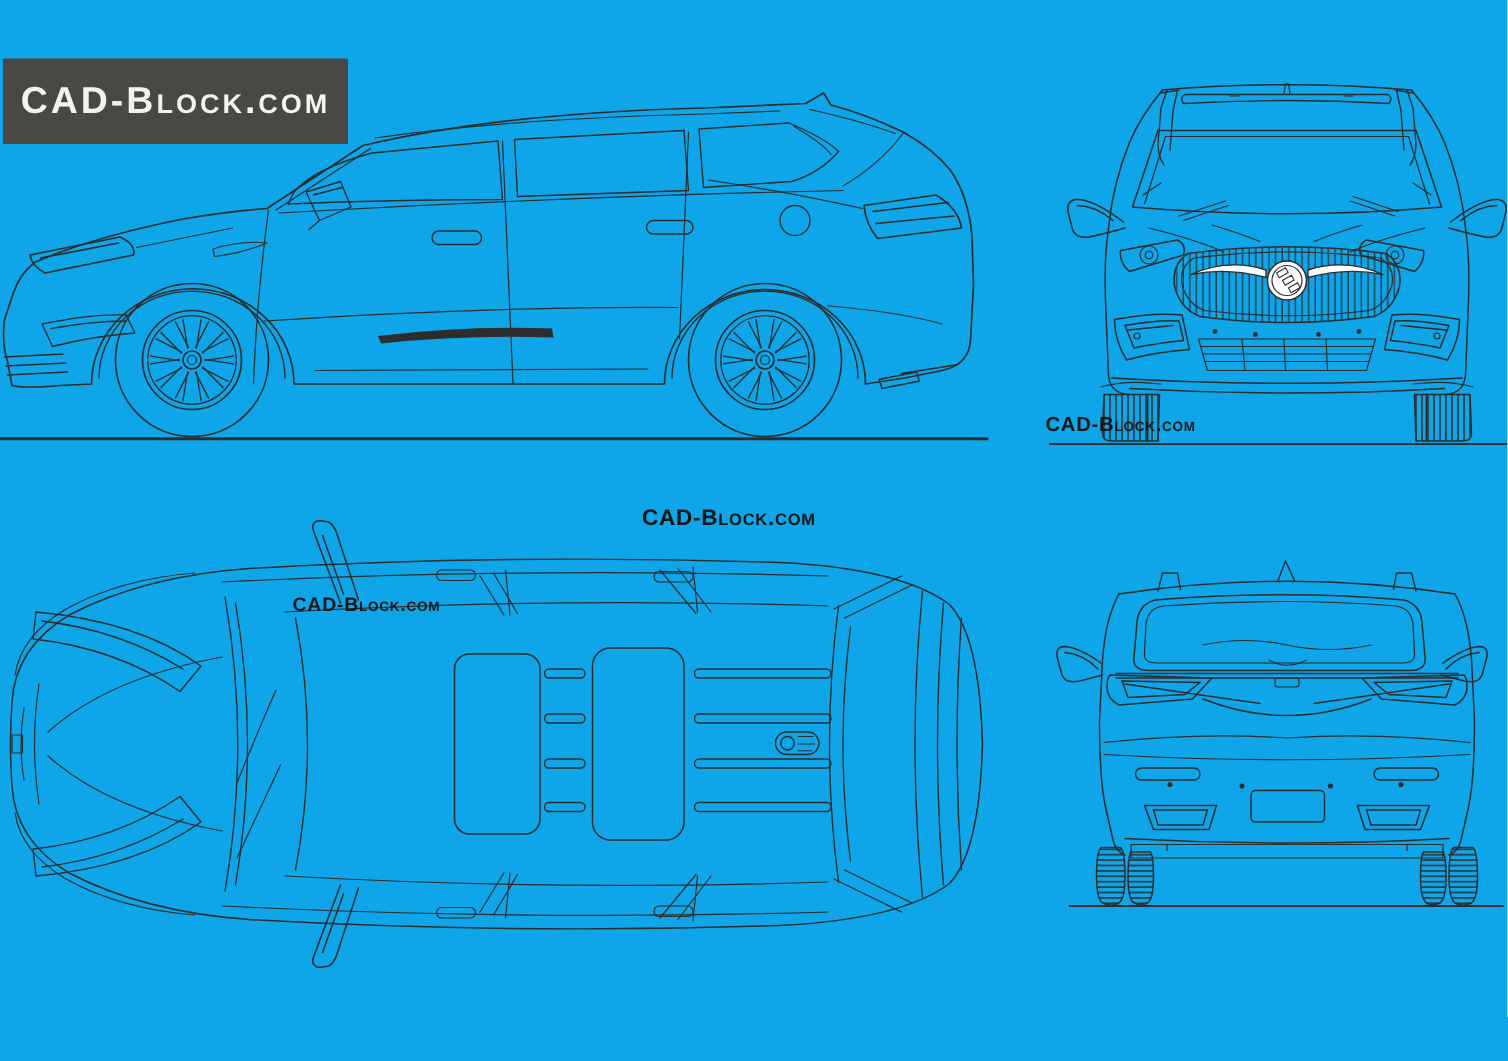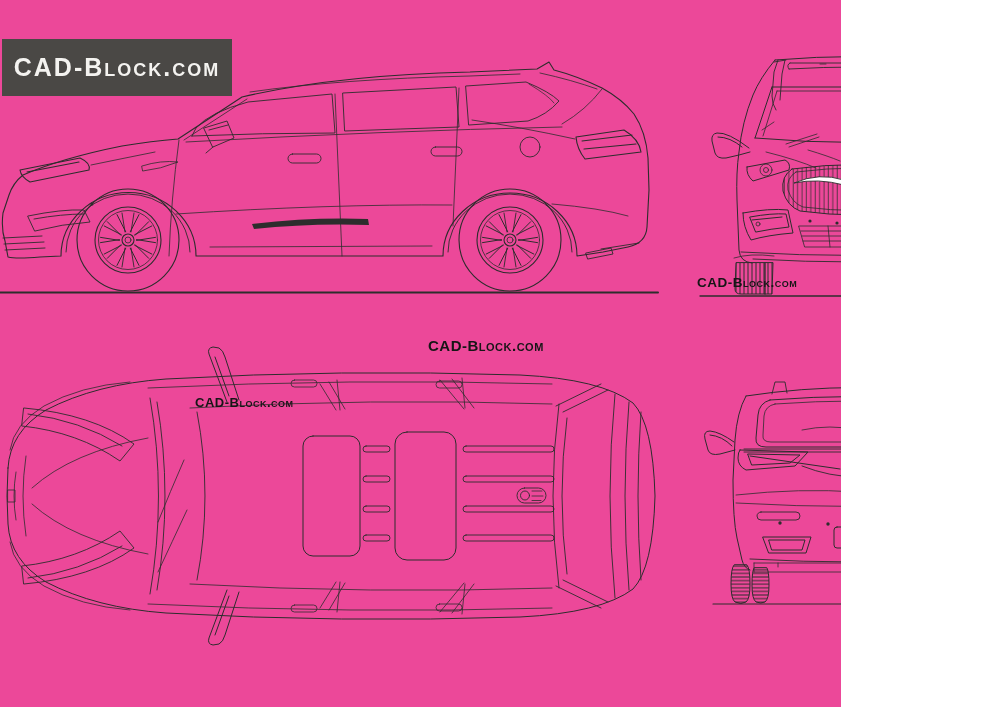--- a/index.html
+++ b/index.html
@@ -1,17 +1,17 @@
 <!DOCTYPE html>
 <html><head>
 <meta charset="utf-8">
 <style>
   html,body{margin:0;padding:0;background:#ffffff;}
   .canvas{
-    position:relative;width:841px;height:707px;background:#ec4899;
+    position:relative;width:1005px;height:707px;background:#0ea5e9;
     overflow:hidden;font-family:"Liberation Sans",sans-serif;
   }
   .badge{
     position:absolute;left:2px;top:39px;width:230px;height:57px;
     background:#4a4845;color:#f4f3f0;display:flex;align-items:center;justify-content:center;
     font-weight:bold;font-size:25px;letter-spacing:2px;font-variant:small-caps;z-index:6;
   }
   .wm{
     position:absolute;font-weight:bold;font-variant:small-caps;color:#161616;
     letter-spacing:0.5px;white-space:nowrap;z-index:5;

